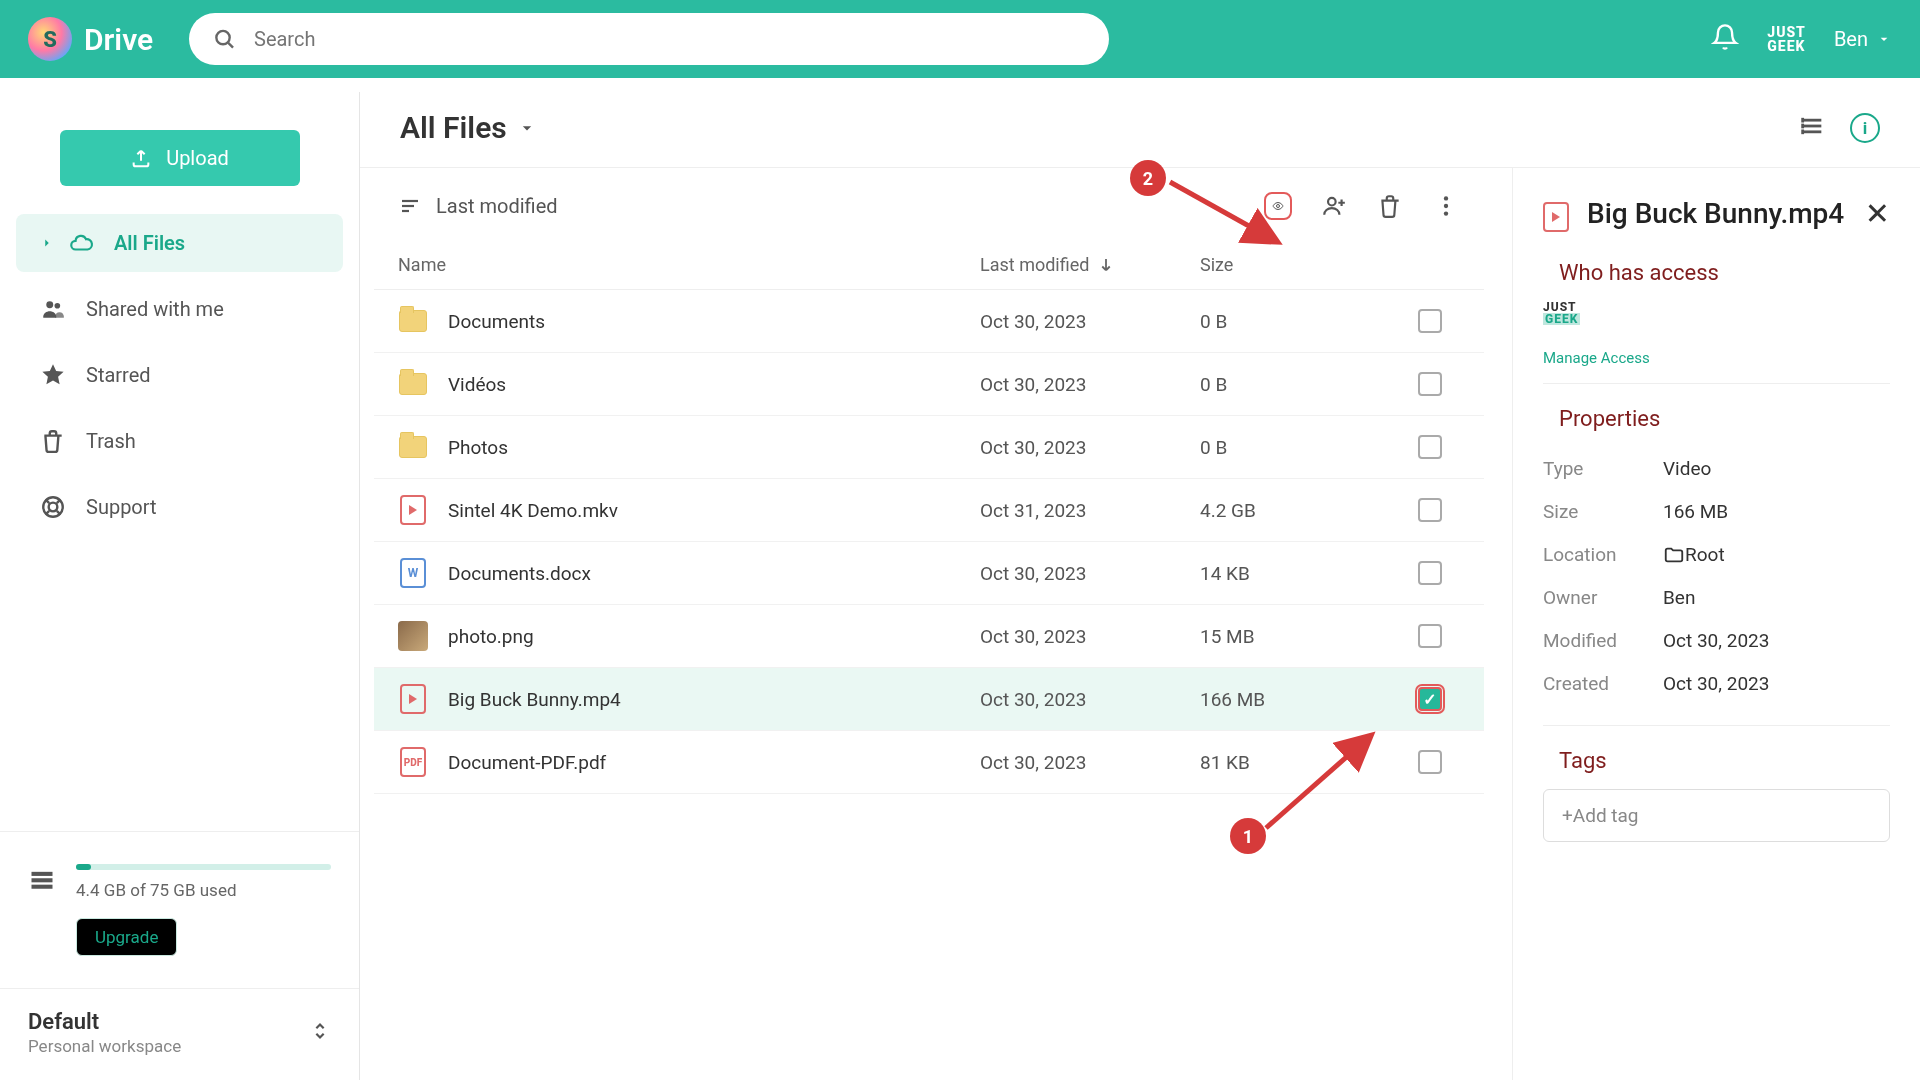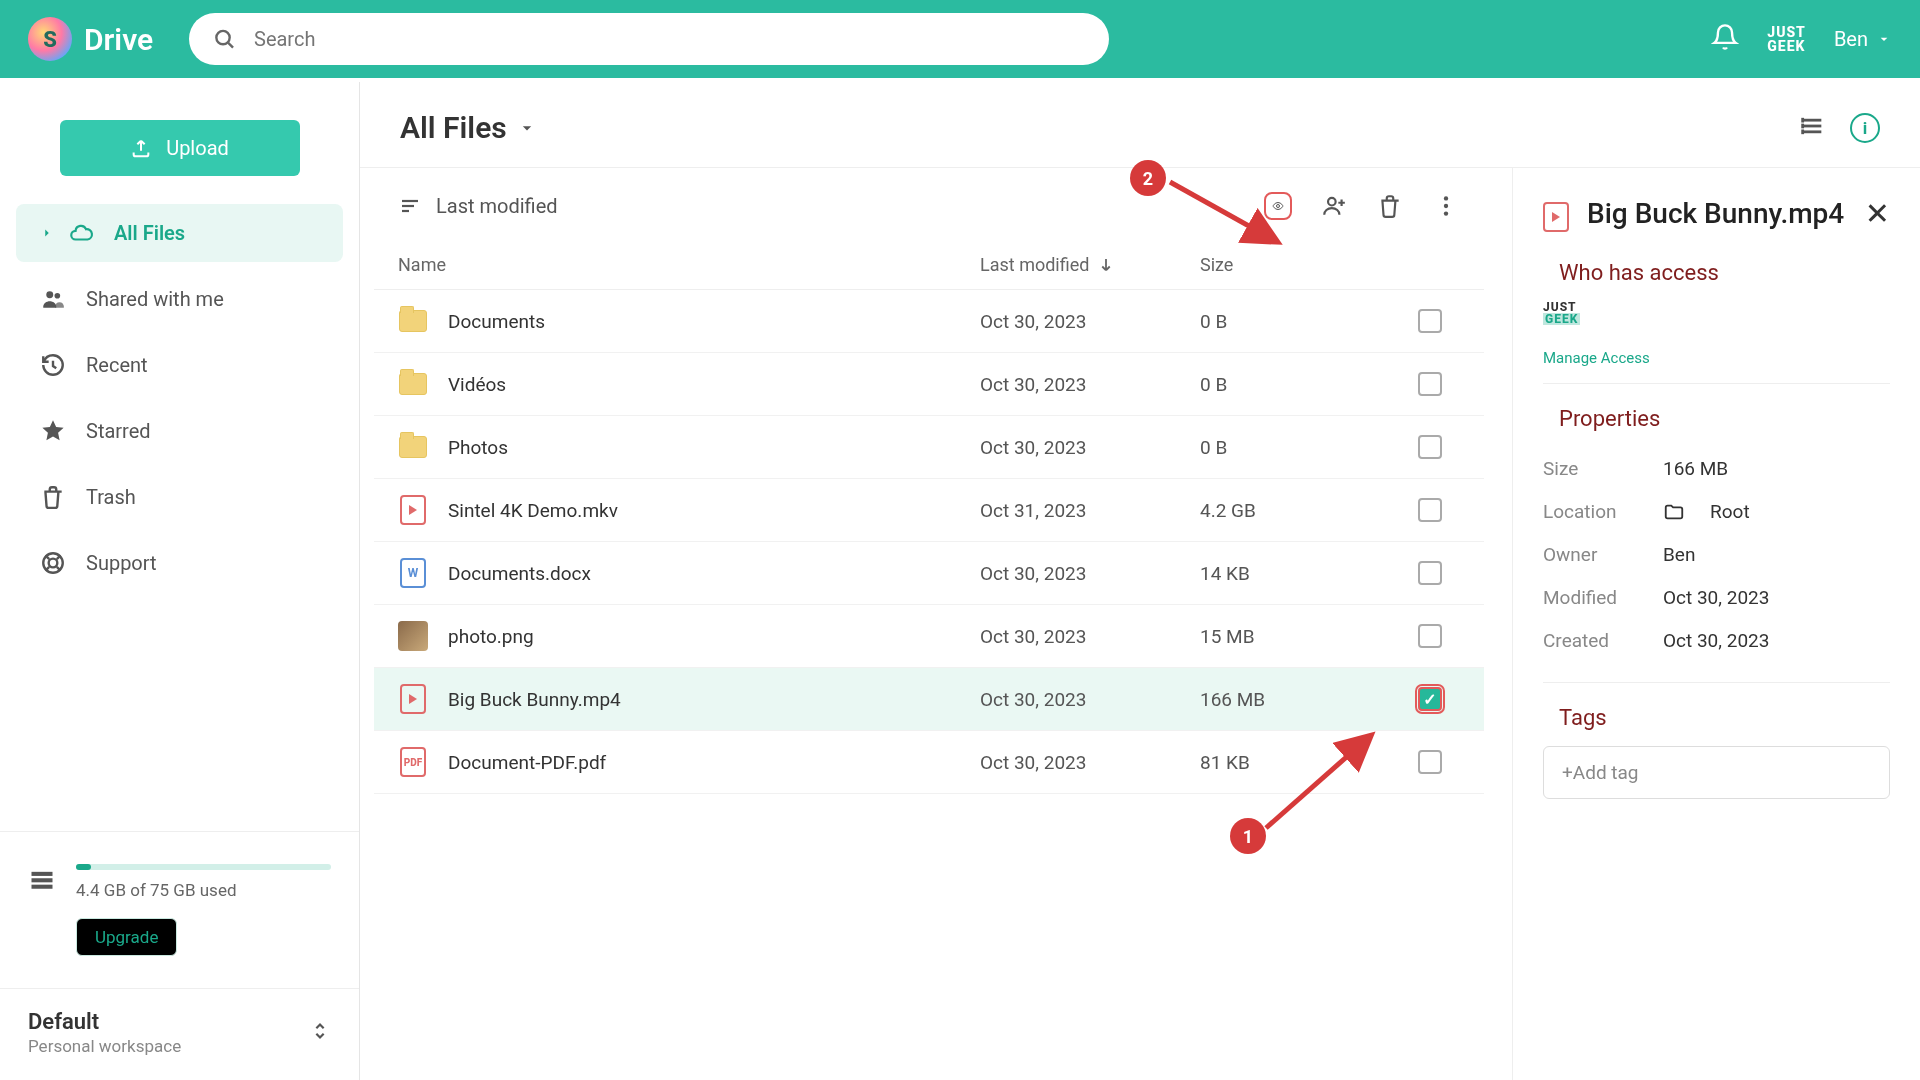--- a/index.html
+++ b/index.html
@@ -12,21 +12,21 @@
 .logo-text { color: #fff; font-size: 30px; font-weight: 600; }
 .search-box { flex: 0 0 920px; height: 52px; background: #fff; border-radius: 26px; display: flex; align-items: center; padding: 0 24px; gap: 18px; }
 .search-box svg { width: 24px; height: 24px; color: #666; }
 .search-box input { border: none; outline: none; font-size: 20px; color: #888; width: 100%; background: transparent; }
 .header-right { margin-left: auto; display: flex; align-items: center; gap: 28px; }
 .bell svg { width: 28px; height: 28px; color: #fff; }
 .justgeek { color:#fff; font-size: 14px; font-weight: 800; line-height: 1; text-align: left; letter-spacing: 1px;}
 .user-menu { display: flex; align-items: center; gap: 8px; color: #fff; font-size: 20px; }
 
 
-.sidebar { position: absolute; top: 82px; left: 0; width: 360px; bottom: 0; border-right: 1px solid #e5e5e5; display: flex; flex-direction: column; }
+.sidebar { position: absolute; top: 92px; left: 0; width: 360px; bottom: 0; border-right: 1px solid #e5e5e5; display: flex; flex-direction: column; }
 .upload-btn { margin: 38px auto 28px; width: 240px; height: 56px; background: #35c9ae; color: #fff; border: none; border-radius: 6px; font-size: 20px; display: flex; align-items: center; justify-content: center; gap: 14px; cursor: pointer; }
 .upload-btn svg { width: 22px; height: 22px; }
 .nav { padding: 0 16px; }
 .nav-item { display: flex; align-items: center; gap: 20px; padding: 16px 24px; border-radius: 8px; font-size: 20px; color: #555; cursor: pointer; margin-bottom: 8px; }
 .nav-item.active { background: #e8f7f3; color: #1aa88a; font-weight: 600; }
 .nav-item svg { width: 26px; height: 26px; }
 .nav-item .chev { width: 14px; margin-right: -6px; color: #1aa88a;}
 .storage { margin-top: auto; padding: 32px 28px; border-top: 1px solid #eee; }
 .storage-row { display:flex; align-items:center; gap: 20px; }
 .storage-bars svg { width: 28px; height: 28px; color: #555;}
@@ -94,21 +94,21 @@
 .d-close { font-size: 30px; color:#333; cursor:pointer; font-weight: 400;}
 .d-section-t { font-size: 22px; color:#7f1d1d; margin: 10px 16px 16px; }
 .jg-badge { display:inline-block; font-size:12px; font-weight:800; letter-spacing:1px; line-height:1; }
 .jg-badge .l1 { color:#333; }
 .jg-badge .l2 { color:#1aa88a; background: rgba(26,168,138,0.28); padding: 0 2px;}
 .manage { color:#1aa88a; font-size: 15px; margin: 22px 0 14px; cursor:pointer;}
 .divider { height:1px; background:#eee; margin: 16px 0 22px;}
 .prop { display:flex; padding: 10px 0; font-size: 19px;}
 .prop .k { width: 120px; color:#888;}
 .prop .v { color:#333;}
-.loc { display:flex; align-items:center; gap: 25px;}
+.loc { display:flex; align-items:center; gap: 0;}
 .loc svg { width: 22px; height: 22px;}
 .tag-input { margin-top: 12px; border: 1px solid #ddd; border-radius: 6px; padding: 14px 18px; color:#888; font-size: 19px;}
 
 
 .anno { position:absolute; pointer-events:none; }
 .badge-num { width: 36px; height: 36px; border-radius: 50%; background:#d63a3a; color:#fff; font-weight:700; display:flex; align-items:center; justify-content:center; font-size:18px;}
 .arrow-svg { position:absolute; }
 
 </style>
 </head>
@@ -167,28 +167,20 @@
     <div class="nav-item">
       <svg viewBox="0 0 24 24" fill="currentColor">
           <circle cx="9" cy="8" r="3.2"></circle>
           <circle cx="16" cy="9" r="2.6"></circle>
           <path d="M3 19c0-3 3-5 6-5s6 2 6 5v1H3z"></path>
           <path d="M14 19c0-2 1.5-4 4-4s4 2 4 4v1h-8z" opacity=".7"></path>
         </svg>
       <span>Shared with me</span>
     </div>
     <div class="nav-item">
-      <svg viewBox="0 0 24 24" fill="none" stroke="currentColor" stroke-width="2.2">
-          <path d="M3 12a9 9 0 109-9 9 9 0 00-8.5 6"></path>
-          <path d="M3 4v5h5"></path>
-          <path d="M12 8v5l3 2"></path>
-        </svg>
-      <span>Recent</span>
-    </div>
-    <div class="nav-item">
       <svg viewBox="0 0 24 24" fill="currentColor">
           <path d="M12 2l2.9 6.3 6.9.7-5.1 4.7 1.4 6.8L12 17l-6.1 3.5 1.4-6.8L2.2 9l6.9-.7z"></path>
         </svg>
       <span>Starred</span>
     </div>
     <div class="nav-item">
       <svg viewBox="0 0 24 24" fill="none" stroke="currentColor" stroke-width="2.2">
           <path d="M4 7h16M9 7V5a2 2 0 012-2h2a2 2 0 012 2v2m2 0l-1 13a2 2 0 01-2 2H8a2 2 0 01-2-2L5 7"></path>
         </svg>
       <span>Trash</span>
@@ -451,20 +443,24 @@
       </div>
       <div class="d-section-t">Who has access</div>
       <div class="jg-badge">
         <div class="l1">JUST</div>
         <div class="l2">GEEK</div>
       </div>
       <div class="manage">Manage Access</div>
       <div class="divider"></div>
       <div class="d-section-t">Properties</div>
       <div class="prop">
+          <div class="k">Type</div>
+          <div class="v">Video</div>
+        </div>
+      <div class="prop">
           <div class="k">Size</div>
           <div class="v">166 MB</div>
         </div>
       <div class="prop">
           <div class="k">Location</div>
           <div class="v loc">
             <svg viewBox="0 0 24 24" fill="none" stroke="currentColor" stroke-width="2">
               <path d="M3 7a2 2 0 012-2h4l2 2h8a2 2 0 012 2v8a2 2 0 01-2 2H5a2 2 0 01-2-2V7z"></path>
             </svg>
             <span>Root</span>

